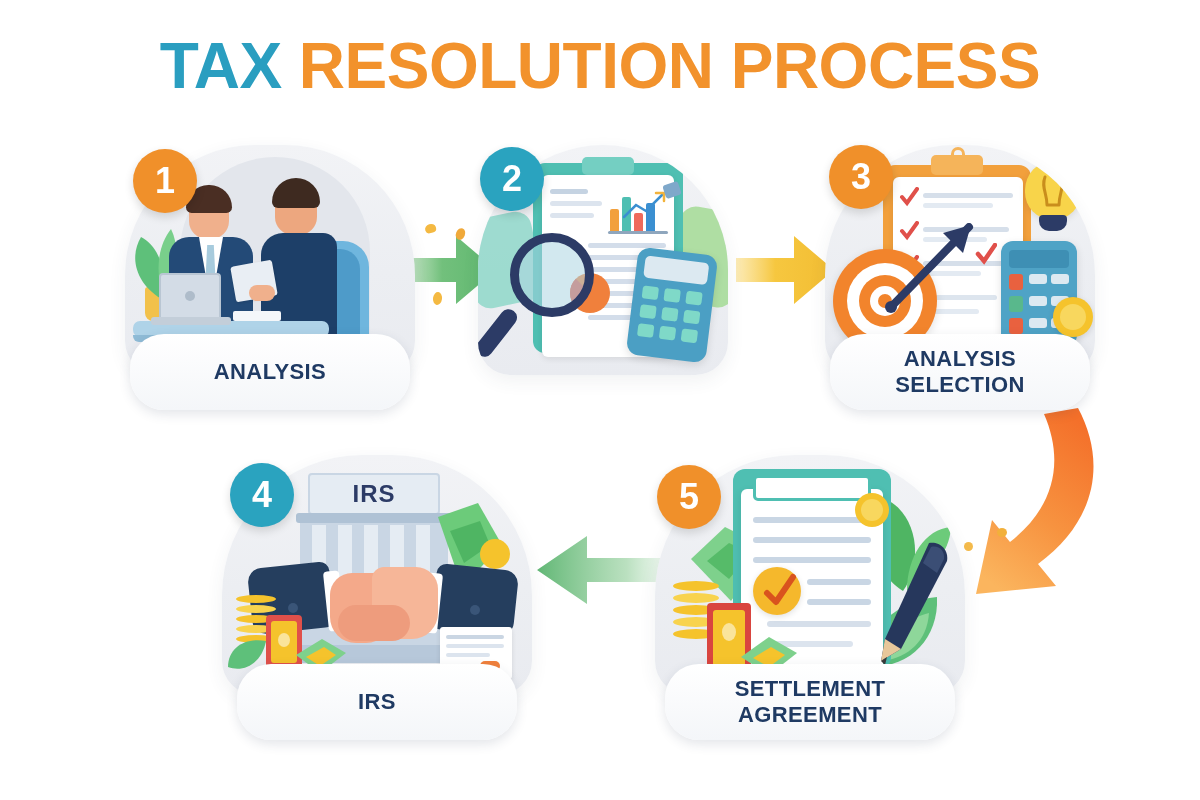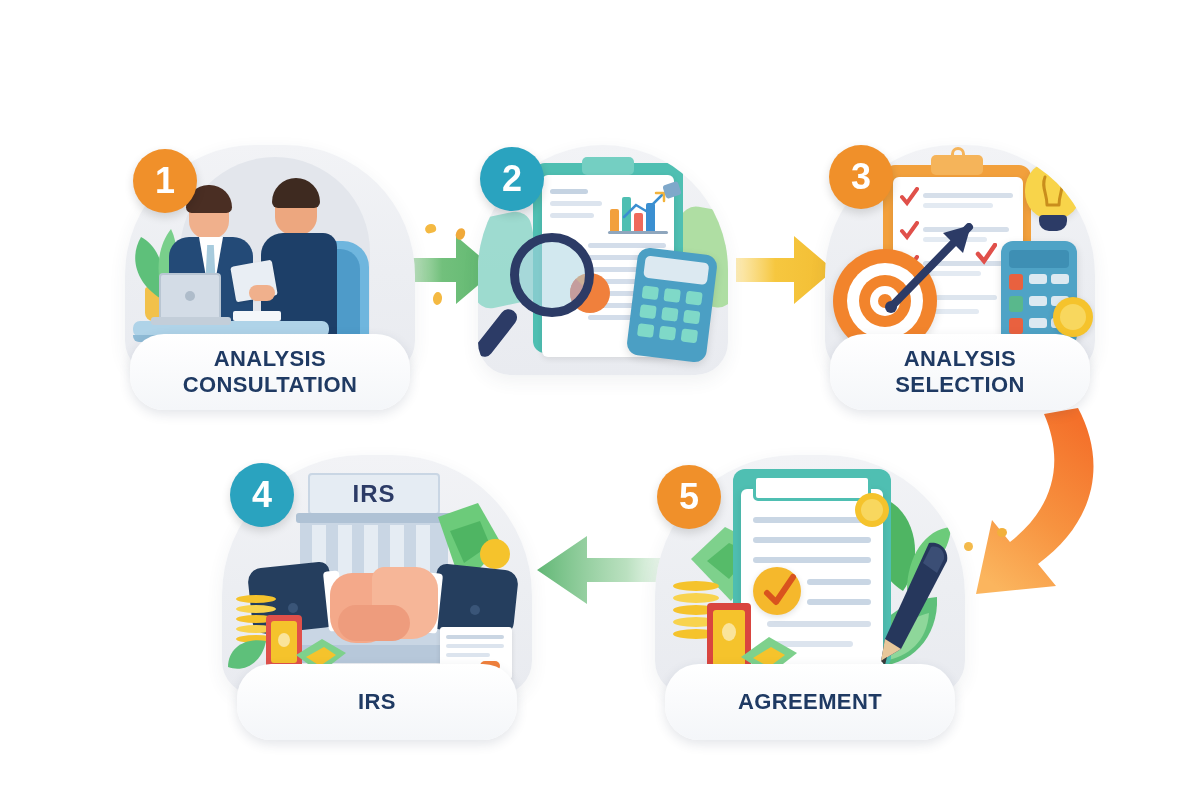--- a/index.html
+++ b/index.html
@@ -61,20 +61,24 @@
   .arrow { position: absolute; }
 
   
   .abs { position: absolute; }
 </style>
 </head>
 <body>
 
 <div id="canvas">
 
+  <div class="title">
+    <span class="t-tax">TAX</span>
+    <span class="t-rest">RESOLUTION PROCESS</span>
+  </div>
 
   <svg class="arrow" style="left:398px; top:232px;" width="100" height="78" viewBox="0 0 100 78">
     <defs>
       <linearGradient id="gGreen1" x1="0" y1="0" x2="1" y2="0">
         <stop offset="0" stop-color="#8CCB8E" stop-opacity="0.35"></stop>
         <stop offset="0.45" stop-color="#72C07C"></stop>
         <stop offset="1" stop-color="#5FB86F"></stop>
       </linearGradient>
     </defs>
     <path d="M0 26 H58 V4 L98 38 L58 72 V50 H0 Z" fill="url(#gGreen1)"></path>
@@ -160,21 +164,20 @@
       <div class="abs" style="left:46px; top:196px; width:120px; height:34px; background:#B08A63; clip-path:polygon(8% 0,92% 0,100% 100%,0 100%);"></div>
 
       <div class="abs" style="left:34px; top:128px; width:62px; height:48px; background:#D3DCE6; border-radius:4px; border:2px solid #B9C6D3;"></div>
       <div class="abs" style="left:26px; top:172px; width:80px; height:8px; background:#C3CED9; border-radius:3px;"></div>
       <div class="abs" style="left:60px; top:146px; width:10px; height:10px; background:#AEBCCA; border-radius:50%;"></div>
 
       <div class="abs" style="left:108px; top:166px; width:48px; height:10px; background:#F4F7FA; border-radius:2px;"></div>
     </div>
     <div class="pill" style="bottom:0; width:280px; height:76px;">
       <span>ANALYSIS</span>
-      <span>CONSULTATION</span>
     </div>
     <div class="badge orange" style="left:8px; top:4px;">
       <span>1</span>
     </div>
   </div>
 
   <div class="step" style="left:478px; top:145px; width:250px; height:265px;">
     <div class="dome"></div>
     <div class="scene">
       <div class="abs" style="left:-10px; top:70px; width:70px; height:90px; background:#8FD7C9; border-radius:16px; transform:rotate(-12deg); opacity:.85;"></div>
@@ -418,20 +421,21 @@
       <div class="abs" style="left:58px; top:155px; width:32px; height:58px; background:#F5C32C; border-radius:3px;"></div>
       <div class="abs" style="left:67px; top:168px; width:14px; height:18px; background:#FAE49B; border-radius:50%;"></div>
       <div class="abs" style="left:200px; top:38px; width:34px; height:34px; background:#F5C32C; border-radius:50%;"></div>
       <div class="abs" style="left:206px; top:44px; width:22px; height:22px; background:#F8D75E; border-radius:50%;"></div>
       <svg class="abs" style="left:84px; top:176px;" width="62" height="48" viewBox="0 0 62 48">
         <path d="M2 26 L30 6 L58 22 L30 44 Z" fill="#7ED18C"></path>
         <path d="M14 27 L32 16 L46 24 L30 36 Z" fill="#F5C32C"></path>
       </svg>
     </div>
     <div class="pill" style="bottom:0; width:290px; height:76px;">
+      <span>SETTLEMENT</span>
       <span>AGREEMENT</span>
     </div>
     <div class="badge orange" style="left:2px; top:10px;">
       <span>5</span>
     </div>
   </div>
 
 </div>
 
 </body></html>

